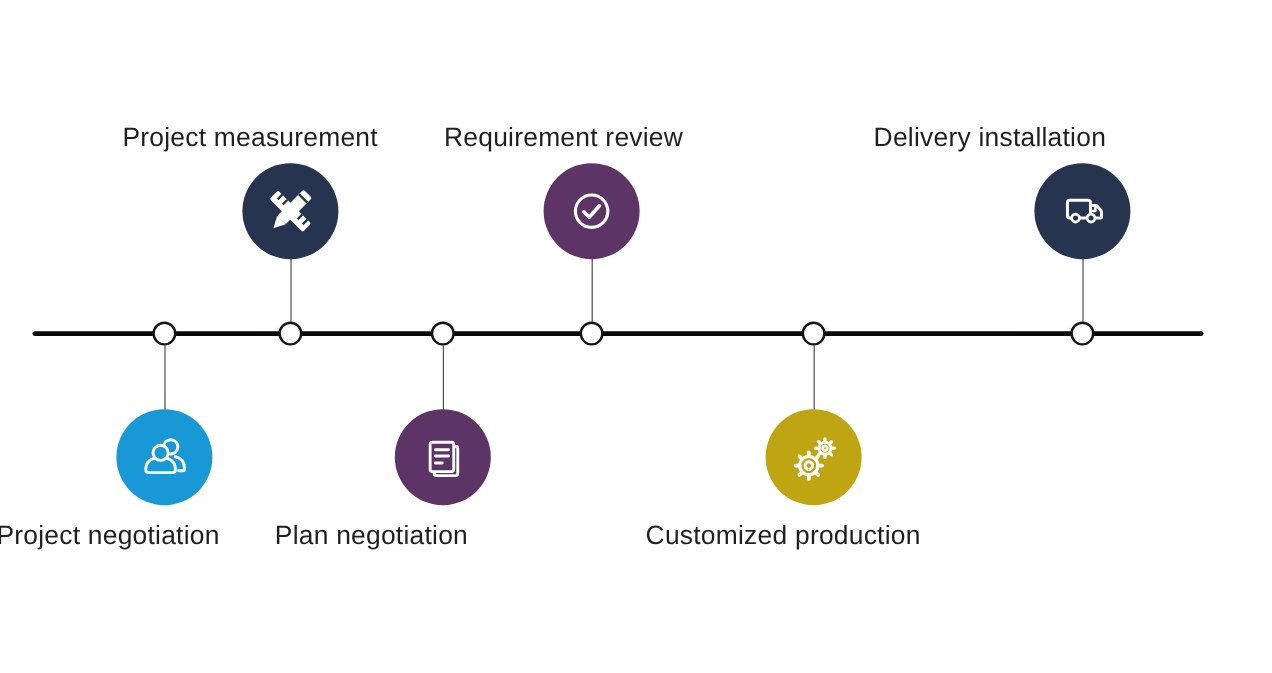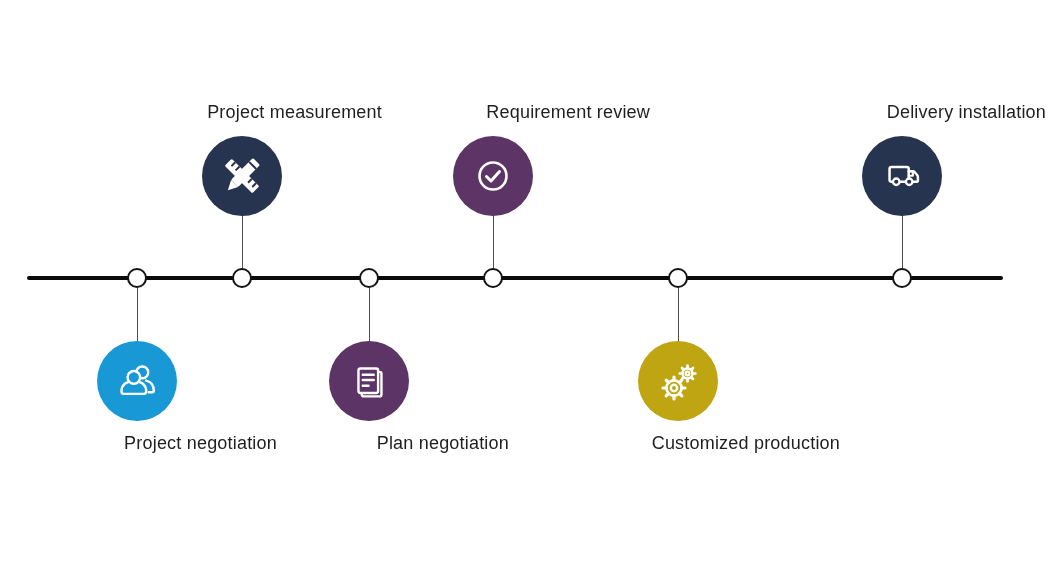--- a/index.html
+++ b/index.html
@@ -18,21 +18,21 @@
   .connector{position:absolute;width:1px;background:#4d4d4d;z-index:1;}
   .connector.above{top:215px;height:53px;}
   .connector.below{top:288px;height:54px;}
   .icon-circle{
     position:absolute;width:80px;height:80px;border-radius:50%;
     display:flex;align-items:center;justify-content:center;z-index:2;
   }
   .icon-circle.above{top:136px;}
   .icon-circle.below{top:341px;}
   .label{
-    position:absolute;width:280px;text-align:right;font-size:18px;
+    position:absolute;width:280px;text-align:left;font-size:22px;
     color:#1f1f1f;letter-spacing:0.2px;z-index:2;
   }
   .label.above{top:102px;}
   .label.below{top:433px;}
   svg{display:block;}
 </style>
 </head>
 <body>
 
 <div class="canvas">
@@ -125,30 +125,30 @@
           <line x1="28.1" y1="16.5" x2="25.7" y2="16.5"></line>
           <line x1="29.7" y1="12.7" x2="28" y2="11"></line>
           <line x1="33.5" y1="11.1" x2="33.5" y2="8.7"></line>
           <line x1="37.3" y1="12.7" x2="39" y2="11"></line>
         </g>
         <circle cx="33.5" cy="16.5" r="5" stroke-width="2.4"></circle>
         <circle cx="33.5" cy="16.5" r="1.9" stroke-width="2.2"></circle>
       </g>
     </svg>
   </div>
-  <div class="label below" style="left:560px">Customized production</div>
+  <div class="label below" style="left:538px">Customized production</div>
 
   <div class="node" style="left:892px"></div>
   <div class="connector above" style="left:902px"></div>
   <div class="icon-circle above" style="left: 862px; background-color: rgb(38, 52, 80); color: rgb(38, 52, 80);">
     <svg viewBox="0 0 48 48" width="46" height="46">
       <g fill="none" stroke="#ffffff" stroke-width="2.6" stroke-linejoin="round" stroke-linecap="round">
         <rect x="11" y="14.5" width="20" height="15.5" rx="2"></rect>
         <path d="M31 19 h4.3 q1.1 0 1.8 0.8 l2.9 3.4 q0.6 0.8 0.6 1.8 v3.5 q0 1.5 -1.5 1.5 h-8.1"></path>
         <path d="M31 19 h4.3 v4.8 h-4.3" stroke-width="2.2"></path>
         <circle cx="18" cy="30" r="3.4" fill="currentColor" stroke-width="2.4"></circle>
         <circle cx="31.5" cy="30" r="3.4" fill="currentColor" stroke-width="2.4"></circle>
       </g>
     </svg>
   </div>
-  <div class="label above" style="left:766px">Delivery installation</div>
+  <div class="label above" style="left:728px">Delivery installation</div>
 
 </div>
 
 </body></html>

